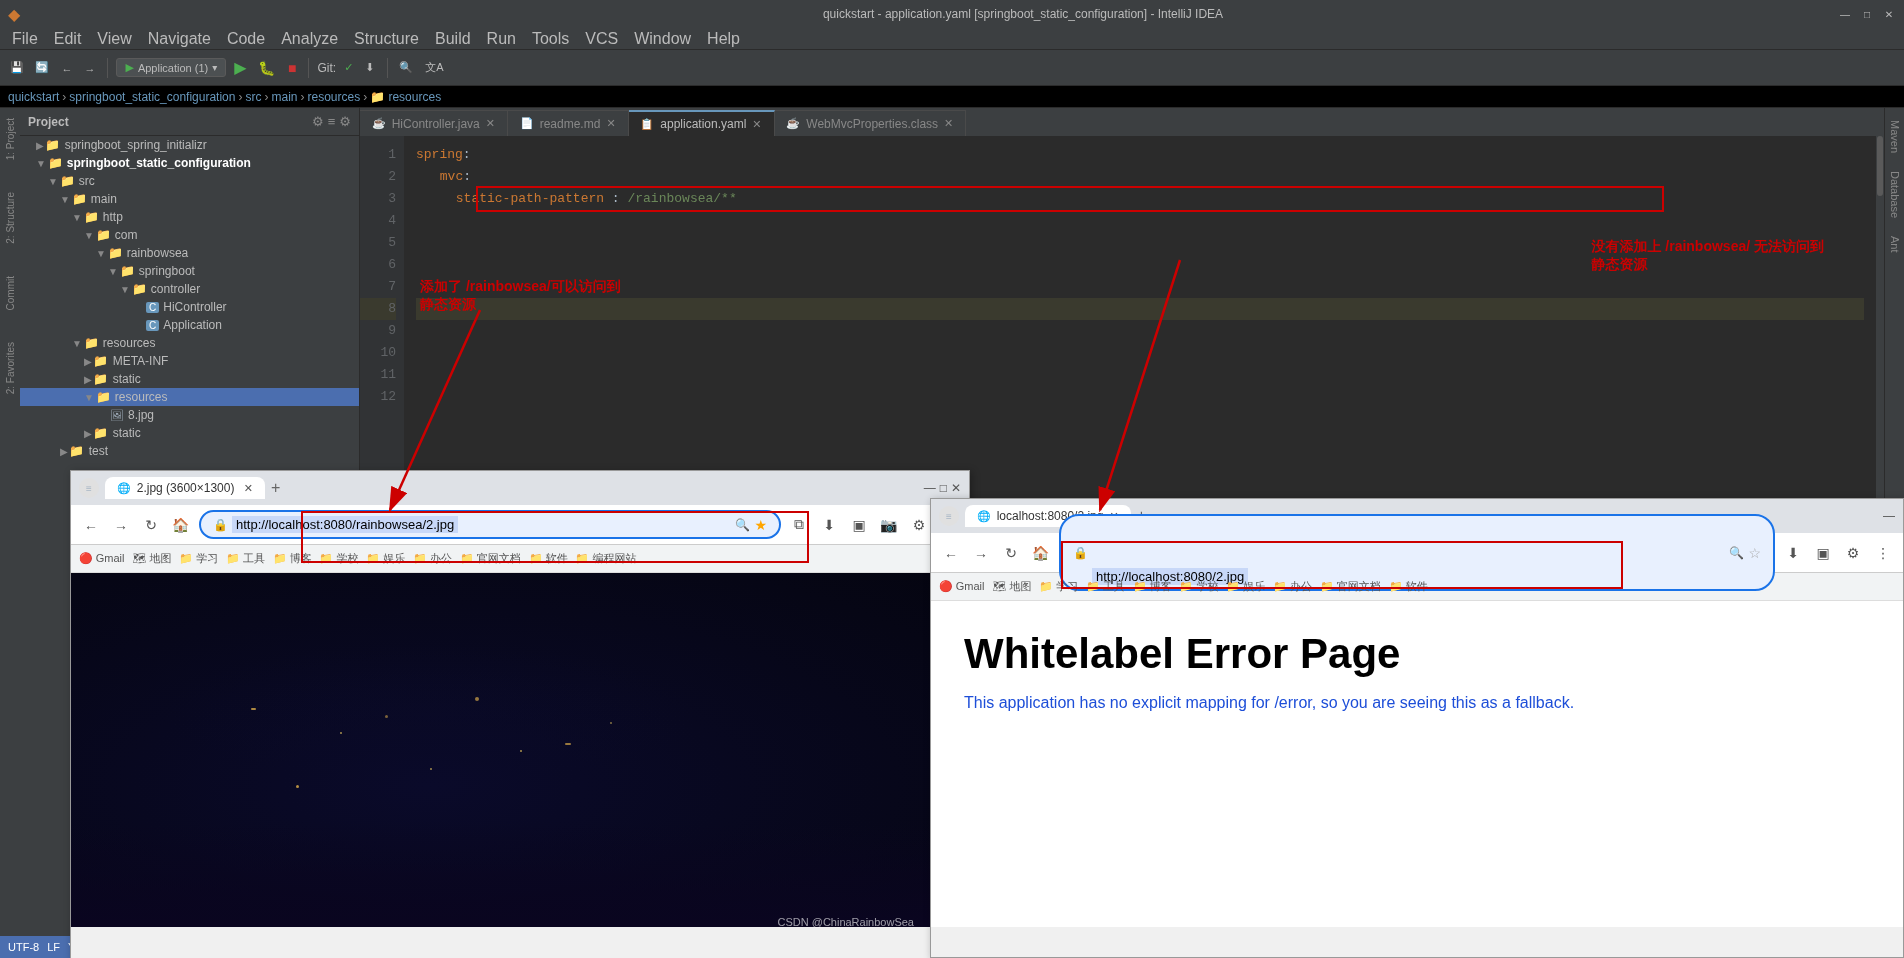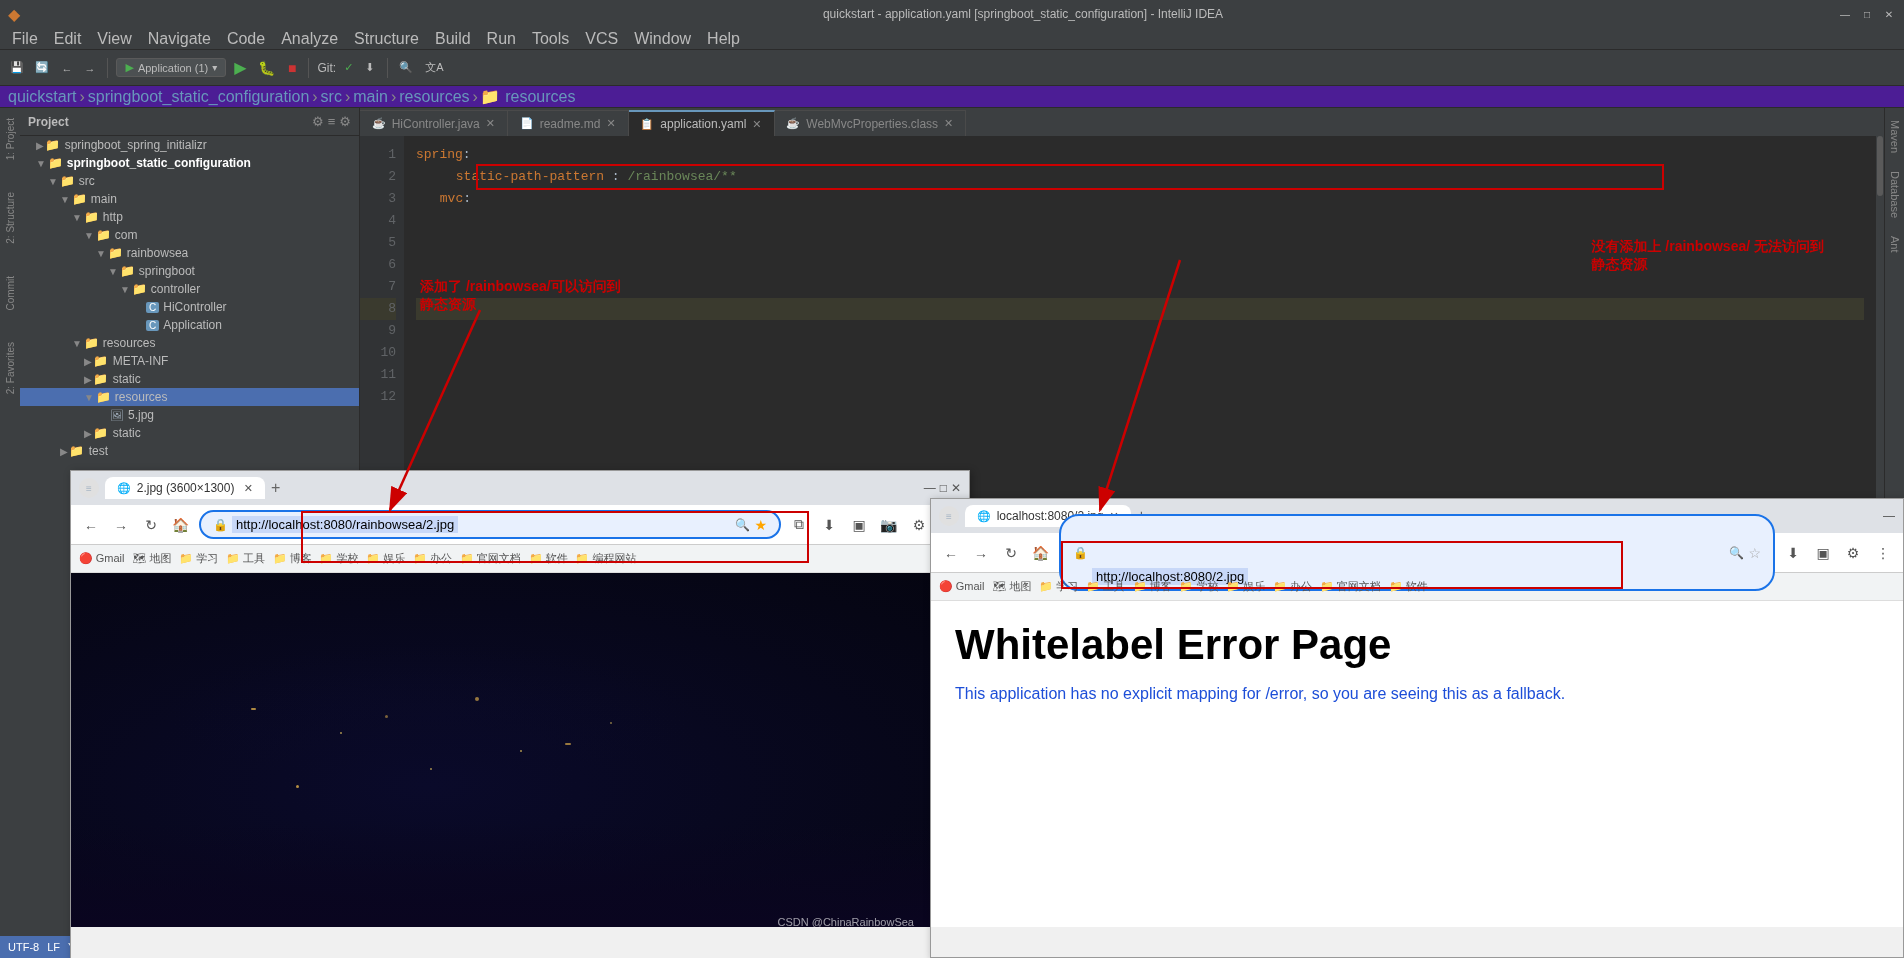--- a/index.html
+++ b/index.html
@@ -14,21 +14,21 @@
     
     .menu-bar { height: 22px; background: #3c3f41; display: flex; align-items: center; padding: 0 4px; border-bottom: 1px solid #2b2b2b; }
     .menu-item { padding: 2px 8px; color: #bbb; font-size: 16px; cursor: pointer; }
 
     
     .toolbar { height: 36px; background: #3c3f41; display: flex; align-items: center; padding: 0 6px; gap: 4px; border-bottom: 1px solid #2b2b2b; }
     .toolbar-btn { height: 24px; padding: 0 4px; border: none; background: transparent; color: #bbb; cursor: pointer; font-size: 11px; display: flex; align-items: center; }
     .run-config { background: #4c5052; border: 1px solid #5a5a5a; border-radius: 3px; padding: 2px 8px; color: #bbb; font-size: 11px; display: flex; align-items: center; gap: 4px; cursor: pointer; }
 
     
-    .breadcrumb { height: 22px; background: #4c1d95; display: flex; align-items: center; padding: 0 8px; font-size: 16px; color: #6897bb; border-bottom: 1px solid #2b2b2b; }
+    .breadcrumb { height: 22px; background: #000000; display: flex; align-items: center; padding: 0 8px; font-size: 12px; color: #6897bb; border-bottom: 1px solid #2b2b2b; }
     .breadcrumb span { color: #6897bb; }
     .breadcrumb .sep { color: #888; margin: 0 3px; }
 
     
     .main-layout { display: flex; height: calc(958px - 108px); }
 
     
     .sidebar { width: 340px; background: #3c3f41; border-right: 1px solid #2b2b2b; display: flex; flex-direction: column; }
     .sidebar-header { height: 28px; background: #3c3f41; display: flex; align-items: center; justify-content: space-between; padding: 0 8px; border-bottom: 1px solid #2b2b2b; }
     .sidebar-title { font-size: 12px; color: #bbb; font-weight: bold; }
@@ -250,21 +250,21 @@
           <span class="tree-label">static</span>
         </div>
         <div class="tree-item selected" style="padding-left:64px;">
           <span class="tree-arrow">▼</span>
           <span style="color:#e8a44a; margin-right:4px; font-size:12px;">📁</span>
           <span class="tree-label">resources</span>
         </div>
         <div class="tree-item" style="padding-left:80px;">
           <span style="width:10px;"></span>
           <span style="margin-right:4px; font-size:11px;">🖼</span>
-          <span class="tree-label">5.jpg</span>
+          <span class="tree-label">8.jpg</span>
         </div>
         <div class="tree-item" style="padding-left:64px;">
           <span class="tree-arrow">▶</span>
           <span style="color:#e8a44a; margin-right:4px; font-size:12px;">📁</span>
           <span class="tree-label">static</span>
         </div>
         <div class="tree-item" style="padding-left:40px;">
           <span class="tree-arrow">▶</span>
           <span style="color:#e8a44a; margin-right:4px; font-size:12px;">📁</span>
           <span class="tree-label">test</span>
@@ -311,32 +311,32 @@
           <div style="line-height:22px;">10</div>
           <div style="line-height:22px;">11</div>
           <div style="line-height:22px;">12</div>
         </div>
         <div class="code-content">
 
           <div style="line-height:22px;">
             <span style="color:#cc7832;">spring</span><span style="color:#a9b7c6;">:</span>
           </div>
 
+          <div style="line-height:22px;">
+            <span style="padding-left:16px; display:inline-block;"></span>
+            <span style="color:#cc7832;">mvc</span><span style="color:#a9b7c6;">:</span>
+          </div>
+
           <div style="line-height:22px; position:relative;">
             <span style="padding-left:32px; display:inline-block;"></span>
             <span style="color:#cc7832;">static-path-pattern</span>
             <span style="color:#a9b7c6;">: </span>
             <span style="color:#6a8759;">/rainbowsea/**</span>
             
             <div style="position:absolute; top:-2px; left:60px; right:200px; height:26px; border:2px solid #cc0000; pointer-events:none;"></div>
-          </div>
-
-          <div style="line-height:22px;">
-            <span style="padding-left:16px; display:inline-block;"></span>
-            <span style="color:#cc7832;">mvc</span><span style="color:#a9b7c6;">:</span>
           </div>
 
           <div style="line-height:22px;">&nbsp;</div>
           <div style="line-height:22px;">&nbsp;</div>
           <div style="line-height:22px;">&nbsp;</div>
           <div style="line-height:22px;">&nbsp;</div>
           <div style="line-height:22px; background:#3a3a2e;">&nbsp;</div>
           <div style="line-height:22px;">&nbsp;</div>
           <div style="line-height:22px;">&nbsp;</div>
           <div style="line-height:22px;">&nbsp;</div>
@@ -489,21 +489,21 @@
       <span class="bookmark-item">📁 学习</span>
       <span class="bookmark-item">📁 工具</span>
       <span class="bookmark-item">📁 博客</span>
       <span class="bookmark-item">📁 学校</span>
       <span class="bookmark-item">📁 娱乐</span>
       <span class="bookmark-item">📁 办公</span>
       <span class="bookmark-item">📁 官网文档</span>
       <span class="bookmark-item">📁 软件</span>
     </div>
 
-    <div class="browser-content" style="height:calc(100% - 132px); padding:0;">
+    <div class="browser-content" style="height:calc(100% - 132px); padding:9px;">
       <div class="whitelabel-title">Whitelabel Error Page</div>
       <div class="whitelabel-body">
         This application has no explicit mapping for /error, so you are seeing this as a fallback.
       </div>
     </div>
 
     <div style="position:absolute; top:42px; left:130px; right:280px; height:48px; border:2px solid #cc0000; pointer-events:none;"></div>
   </div>
 
   <svg class="arrows-svg" style="position:absolute; top:0; left:0; width:1904px; height:958px; pointer-events:none; z-index:20;">

